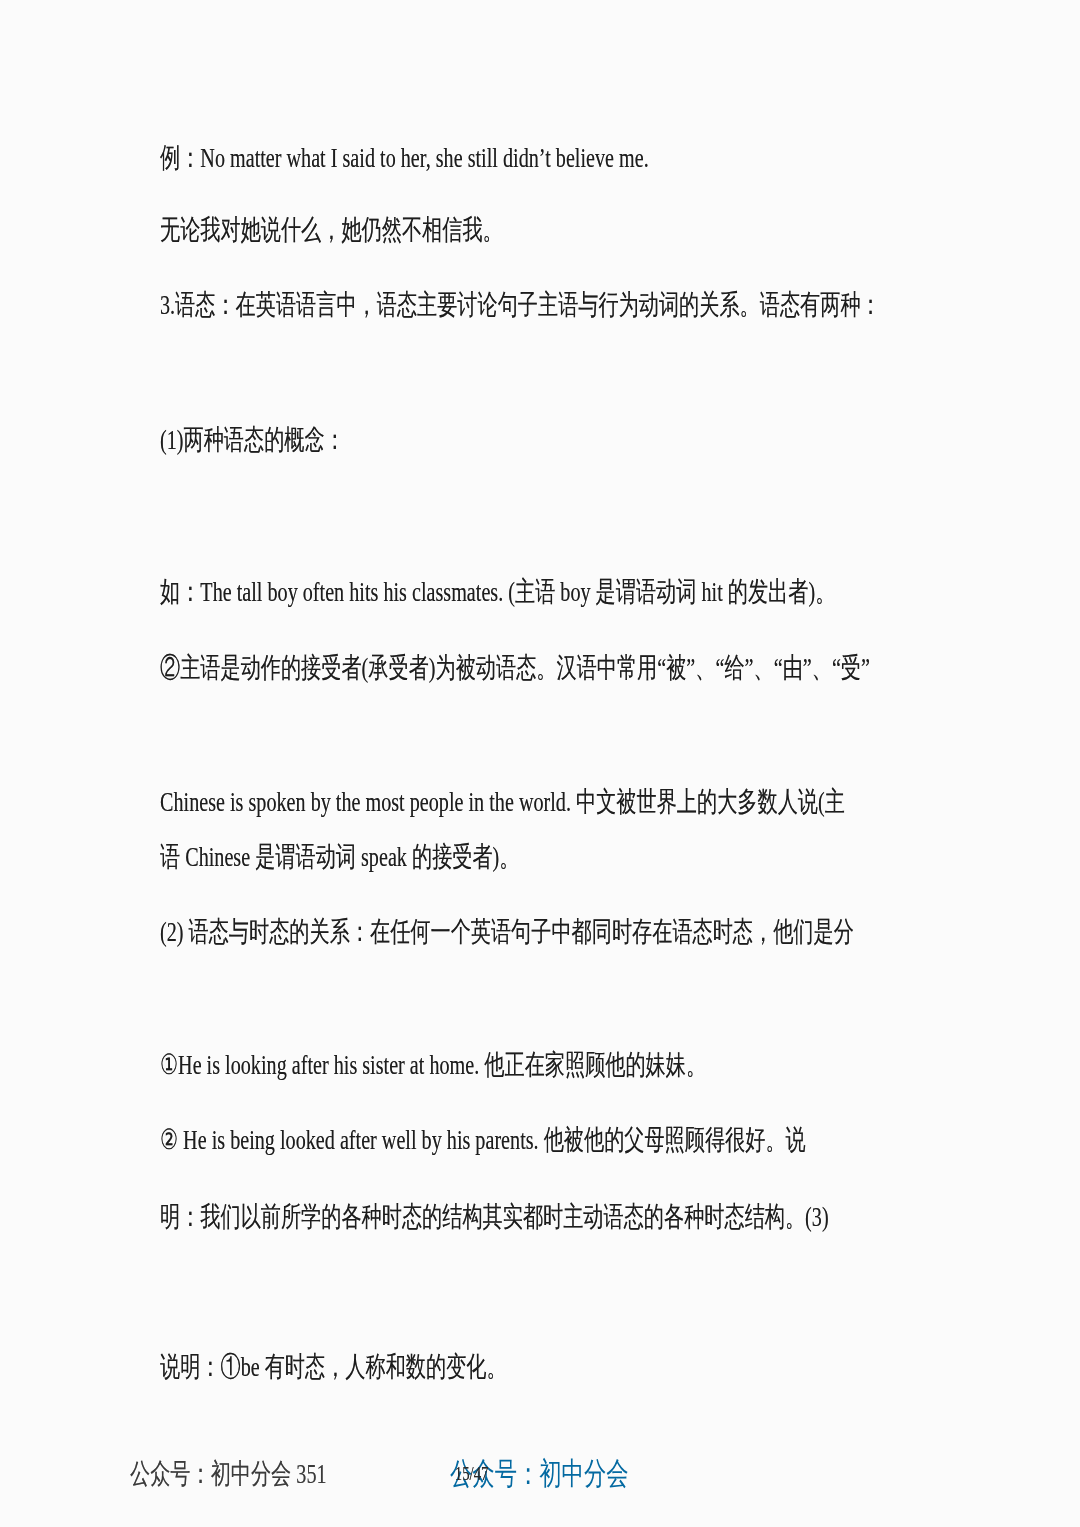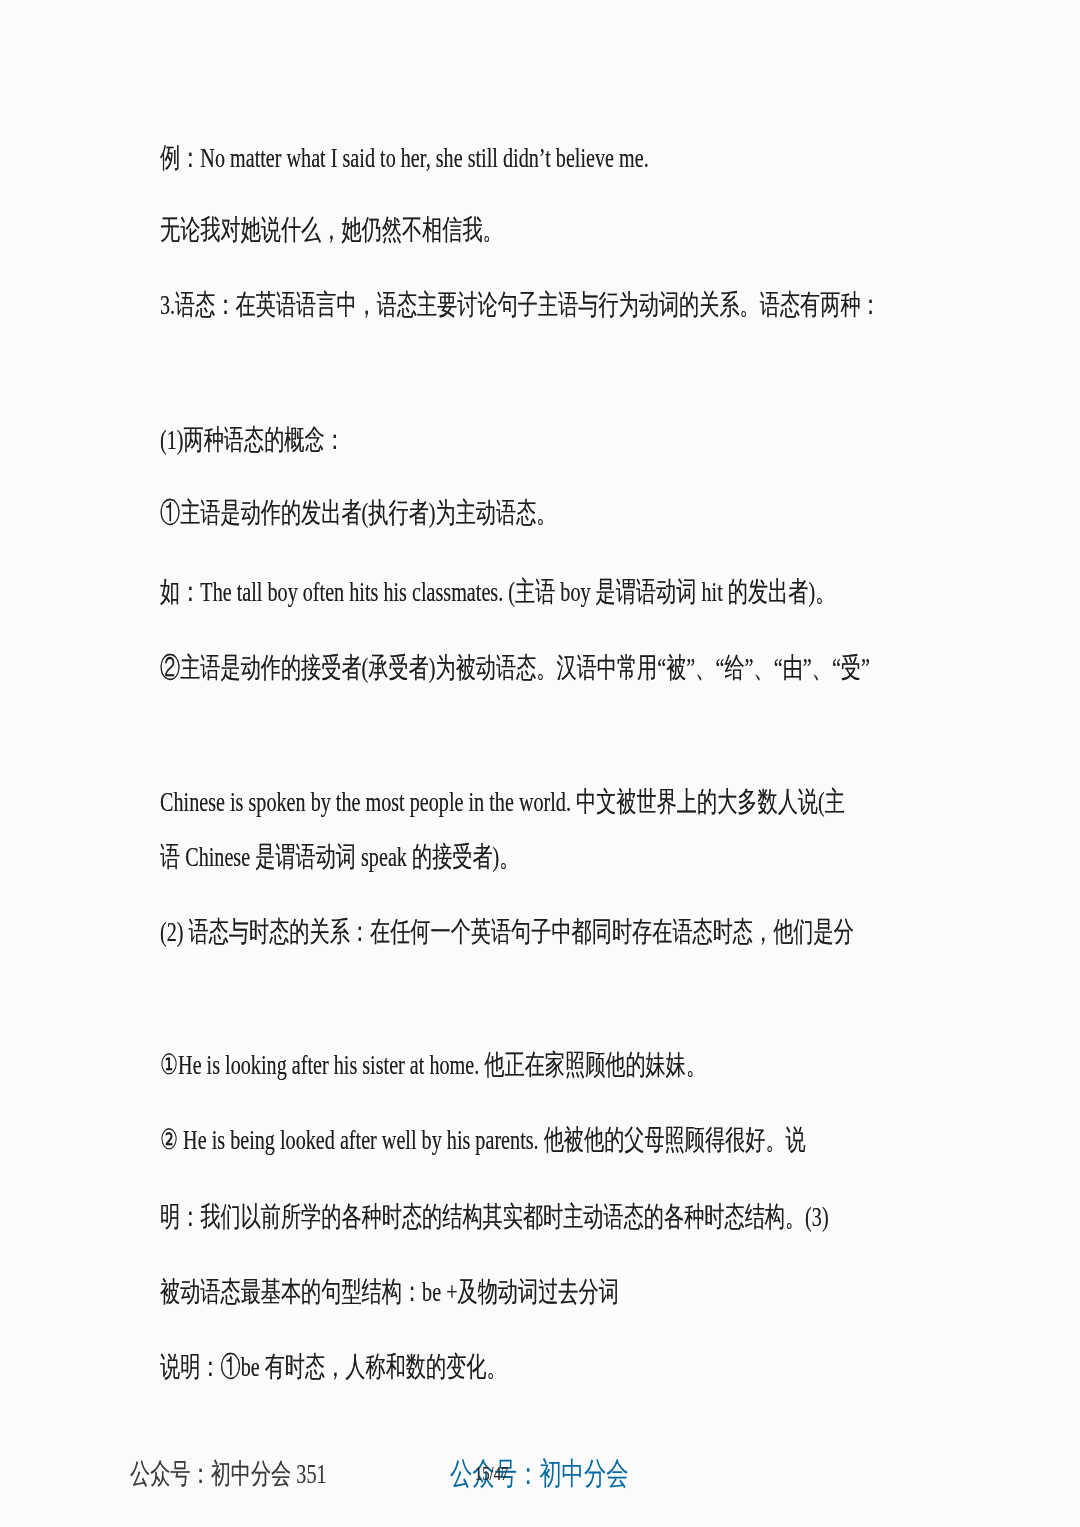--- a/index.html
+++ b/index.html
@@ -31,21 +31,20 @@
     transform: scaleX(0.72);
     transform-origin: 0 50%;
     text-shadow: 0 0 0.6px rgba(40,40,40,0.55);
   }
   .footer {
     position: absolute;
     left: 0;
     top: 1452px;
     width: 964px;
     height: 44px;
-    padding-left: 39px;
   }
   .footer-left {
     position: absolute;
     left: 130px;
     top: 0;
     height: 44px;
     line-height: 44px;
     font-size: 28px;
     white-space: nowrap;
     color: #3b3b3b;
@@ -93,30 +92,28 @@
 </style>
 </head>
 <body>
 
 <div class="page">
 
   <div class="line" style="top:138px"><span>例：No matter what I said to her, she still didn’t believe me.</span></div>
   <div class="line" style="top:210px"><span>无论我对她说什么，她仍然不相信我。</span></div>
   <div class="line" style="top:285px"><span>3.语态：在英语语言中，语态主要讨论句子主语与行为动词的关系。语态有两种：</span></div>
   <div class="line" style="top:420px"><span>(1)两种语态的概念：</span></div>
-  <div class="line" style="top:493px"><span>①主语是动作的发出者(执行者)为主动语态。</span></div>
   <div class="line" style="top:572px"><span>如：The tall boy often hits his classmates. (主语 boy 是谓语动词 hit 的发出者)。</span></div>
   <div class="line" style="top:648px"><span>②主语是动作的接受者(承受者)为被动语态。汉语中常用“被”、“给”、“由”、“受”</span></div>
   <div class="line" style="top:782px"><span>Chinese is spoken by the most people in the world. 中文被世界上的大多数人说(主</span></div>
   <div class="line" style="top:837px"><span>语 Chinese 是谓语动词 speak 的接受者)。</span></div>
   <div class="line" style="top:912px"><span>(2) 语态与时态的关系：在任何一个英语句子中都同时存在语态时态，他们是分</span></div>
   <div class="line" style="top:1120px"><span>② He is being looked after well by his parents. 他被他的父母照顾得很好。说</span></div>
   <div class="line" style="top:1045px"><span>①He is looking after his sister at home. 他正在家照顾他的妹妹。</span></div>
   <div class="line" style="top:1197px"><span>明：我们以前所学的各种时态的结构其实都时主动语态的各种时态结构。(3)</span></div>
-  <div class="line" style="top:1272px"><span>被动语态最基本的句型结构：be +及物动词过去分词</span></div>
   <div class="line" style="top:1347px"><span>说明：①be 有时态，人称和数的变化。</span></div>
 
   <div class="footer">
     <div class="footer-left"><span>公众号：初中分会  351</span></div>
     <div class="watermark"><span>公众号：初中分会</span></div>
     <div class="page-number"><span>15/47</span></div>
   </div>
 
 </div>
 

